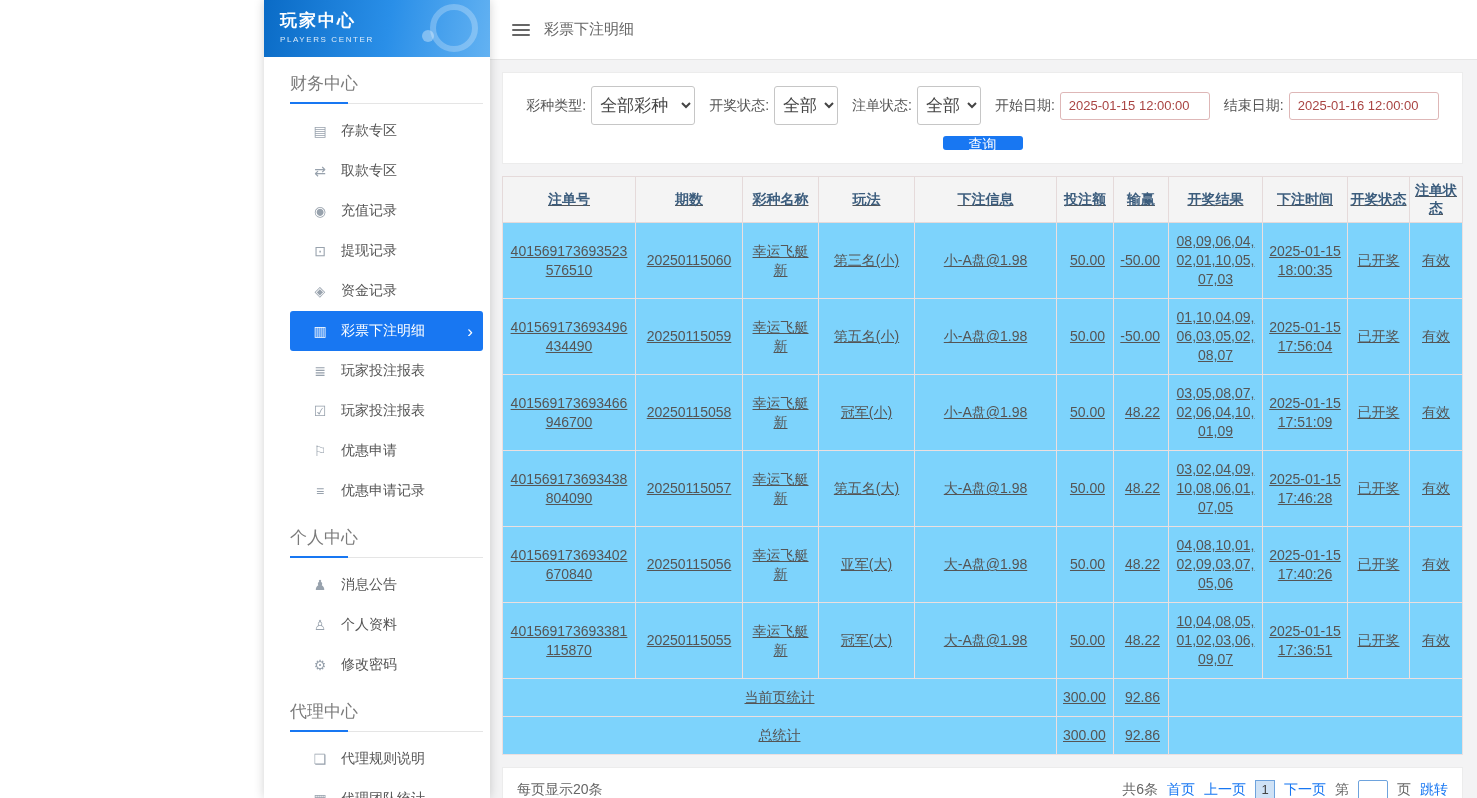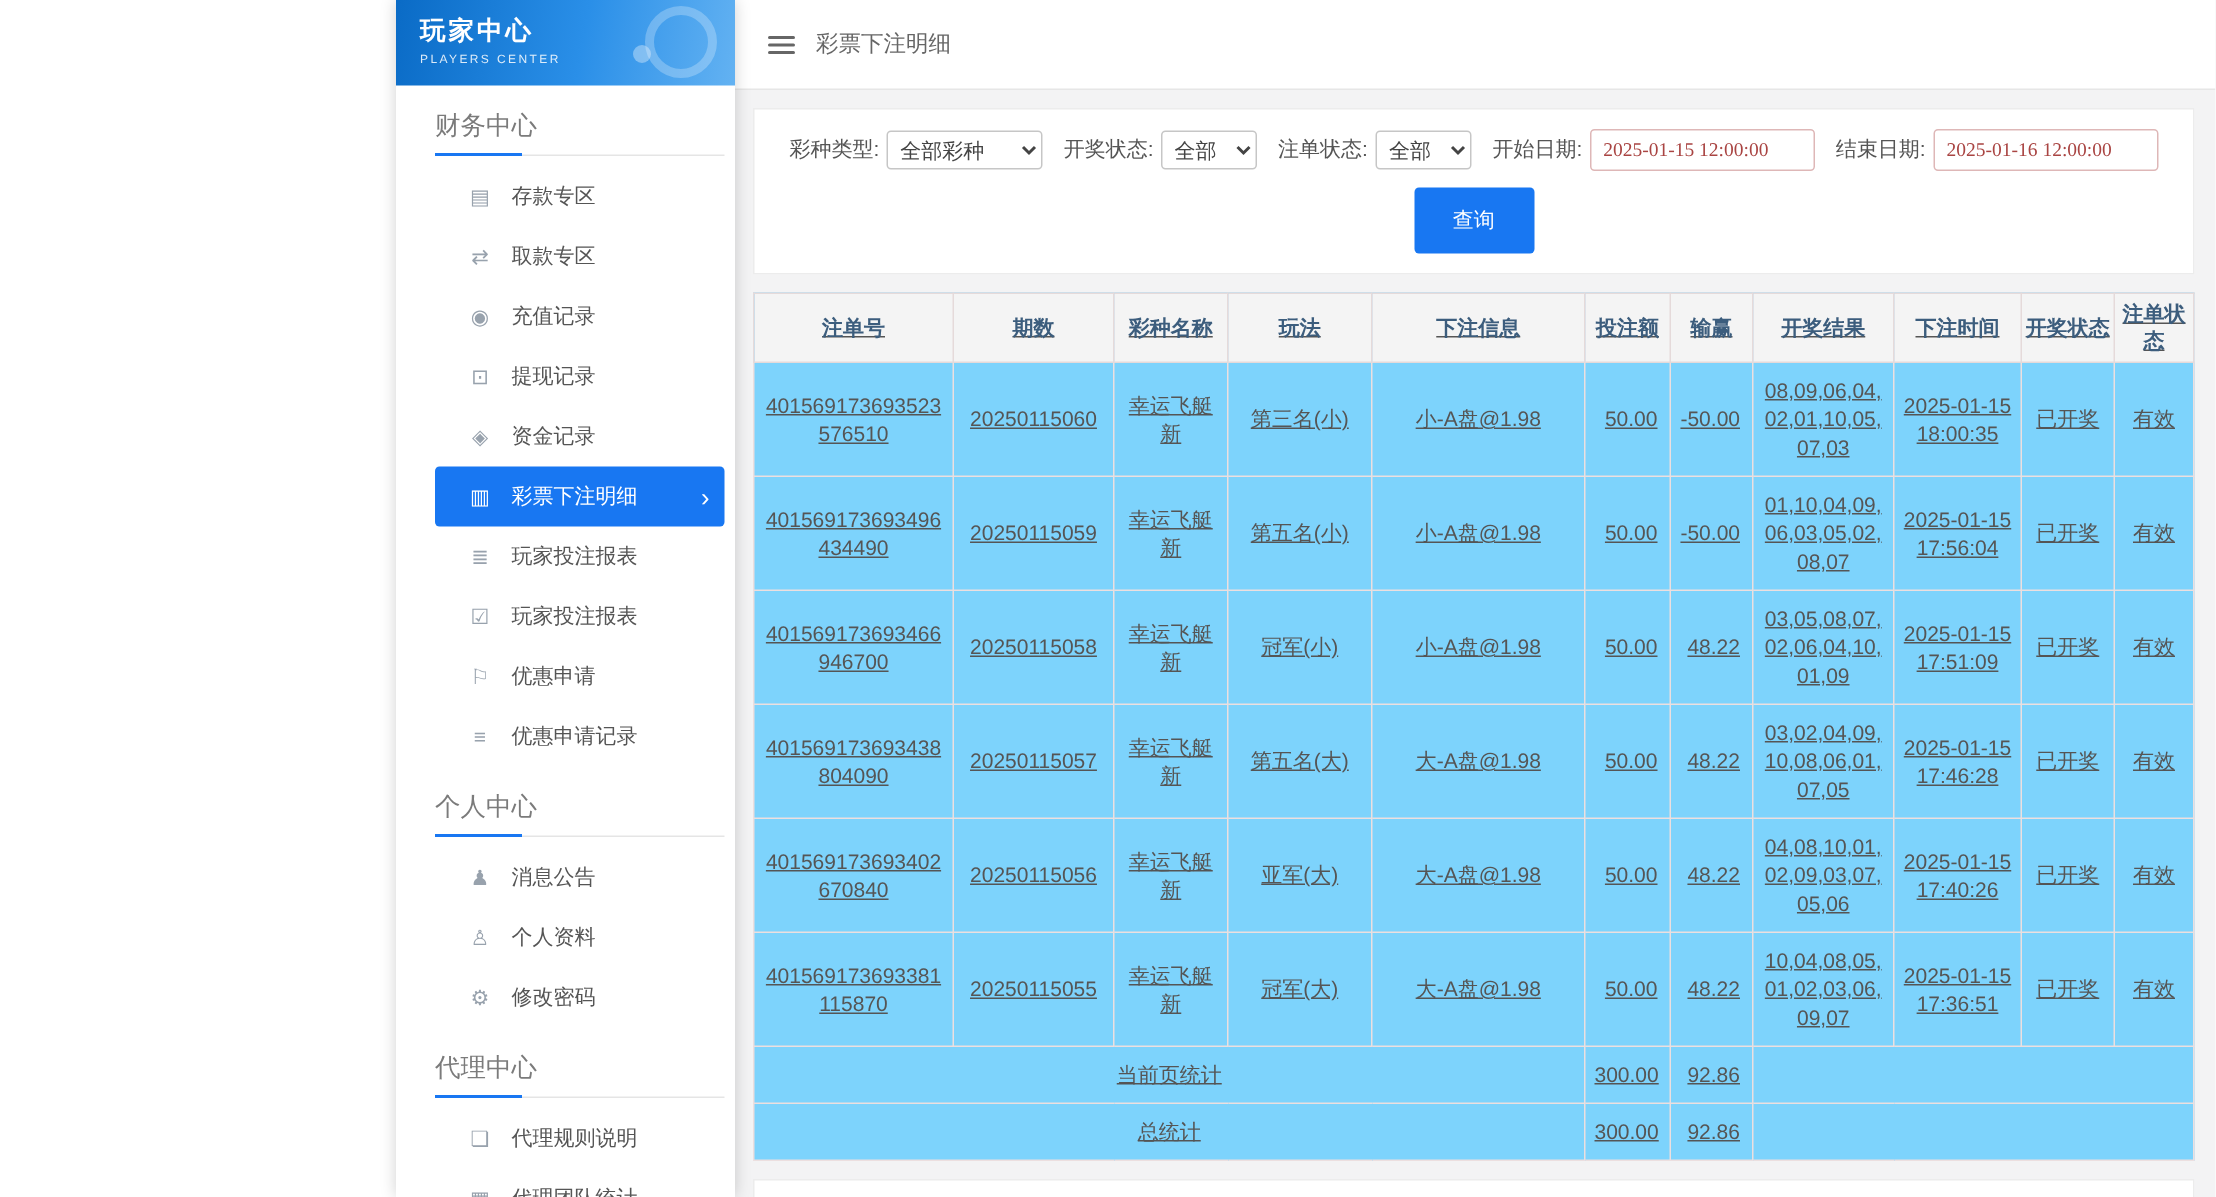--- a/index.html
+++ b/index.html
@@ -58,27 +58,27 @@
   .page-title { font-size:15px; color:#666; }
   .content { height:calc(100% - 60px); padding:12px 14px 0 12px; overflow:hidden; }
   .card { background:#fff; border:1px solid #ececec; }
 
   
   .filter-card { padding:13px 14px; margin-bottom:12px; }
   .f-row { display:flex; align-items:center;justify-content:center; }
   .f-row + .f-row { margin-top:11px; }
   .f-label { font-size:14px; color:#555; margin:0 5px 0 14px; white-space:nowrap; }
   .f-label:first-child { margin-left:0; }
-  select { height:26px; border:1px solid #c6c6c6; border-radius:3px; background:#fff; color:#444; font-size:14px;
+  select { height:39px; border:1px solid #c6c6c6; border-radius:3px; background:#fff; color:#444; font-size:17px;
     padding:0 4px; font-family:inherit; }
   .sel-wide { width:104px; }
   .sel-narrow { width:64px; }
   .date-input { width:150px; height:28px; border:1px solid #deb7b7; border-radius:3px; color:#a94442; font-size:13px;
-    padding:0 8px; font-family:Liberation Serif, serif; background:#fff; }
-  .btn-search { background:#1877f2; border:none; color:#fff; height:44px; padding:0 26px; border-radius:3px;
+    padding:0 8px; font-family:Liberation Sans, sans-serif; background:#fff; }
+  .btn-search { background:#1877f2; border:none; color:#fff; height:14px; padding:0 26px; border-radius:3px;
     font-size:14px; cursor:pointer; font-family:Liberation Sans, sans-serif; }
 
   
   .table-card { margin-bottom:12px; border:none; }
   table.bet-table { width:100%; border-collapse:collapse; table-layout:fixed; font-size:14px; color:#555; background:#7dd3fc;text-decoration:underline; }
   .bet-table th { height:46px; background:#f4f4f4; color:#3c5d7d; font-weight:bold; font-size:14px;
     border:1px solid #e5dada; text-align:center; padding:4px 2px; }
   .bet-table td { border:1px solid #ecdfdf; text-align:center; padding:6px 6px; vertical-align:middle; line-height:1.35; }
   .bet-table tbody tr { height:76px; }
   .bet-table td.c0, .bet-table td.c7 { word-break:break-all; }

